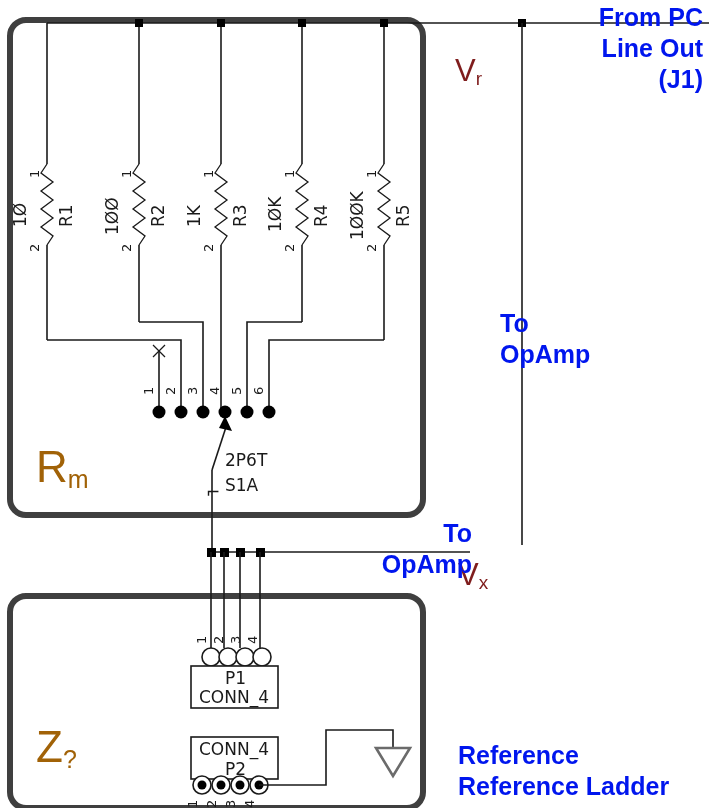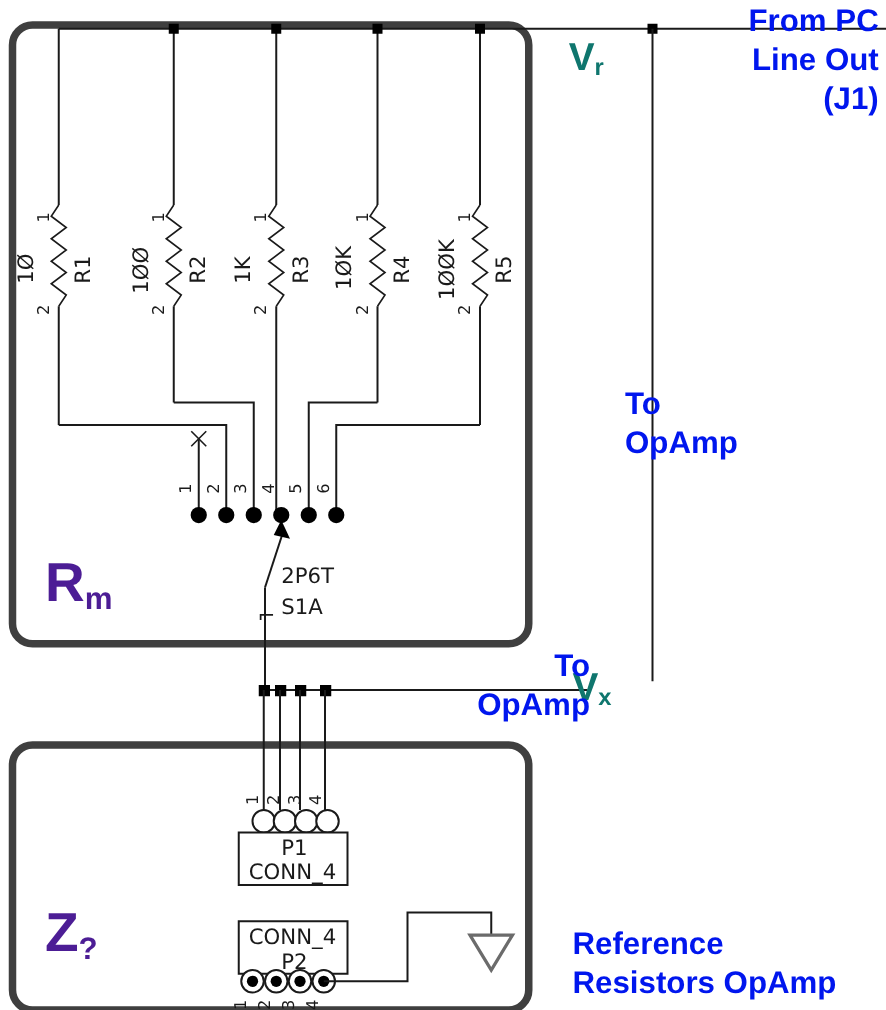--- a/index.html
+++ b/index.html
@@ -26,37 +26,38 @@
     position: absolute;
     color: #0016ee;
     font-family: "Liberation Sans", sans-serif;
     font-weight: bold;
     font-size: 25px;
     line-height: 31px;
     white-space: pre;
   }
   .v-label {
     position: absolute;
-    color: #0f766e;
+    color: #7f1d1d;
     font-family: "Liberation Sans", sans-serif;
-    font-weight: bold;
+    font-weight: normal;
     font-size: 31px;
     white-space: pre;
+    margin-top: 25px;
   }
   .v-label sub {
     font-size: 19px;
     vertical-align: baseline;
     position: relative;
     top: 4px;
   }
   .box-label {
     position: absolute;
-    color: #4c1d95;
+    color: #a16207;
     font-family: "Liberation Sans", sans-serif;
-    font-weight: bold;
+    font-weight: normal;
     font-size: 44px;
     white-space: pre;
   }
   .box-label sub {
     font-size: 25px;
     vertical-align: baseline;
     position: relative;
     top: 6px;
   }
 </style>
@@ -251,15 +252,15 @@
 Line Out
 (J1)</div>
 
   <div class="blue-label" style="left: 500px; top: 308px; white-space: pre-line;">To
 OpAmp</div>
 
   <div class="blue-label" style="left: 360px; top: 518px; text-align: right; width: 112px; white-space: pre-line;">To
 OpAmp</div>
 
   <div class="blue-label" style="left: 458px; top: 740px; white-space: pre-line;">Reference
-Resistors OpAmp</div>
+Reference Ladder</div>
 
 </div>
 
 </body></html>

